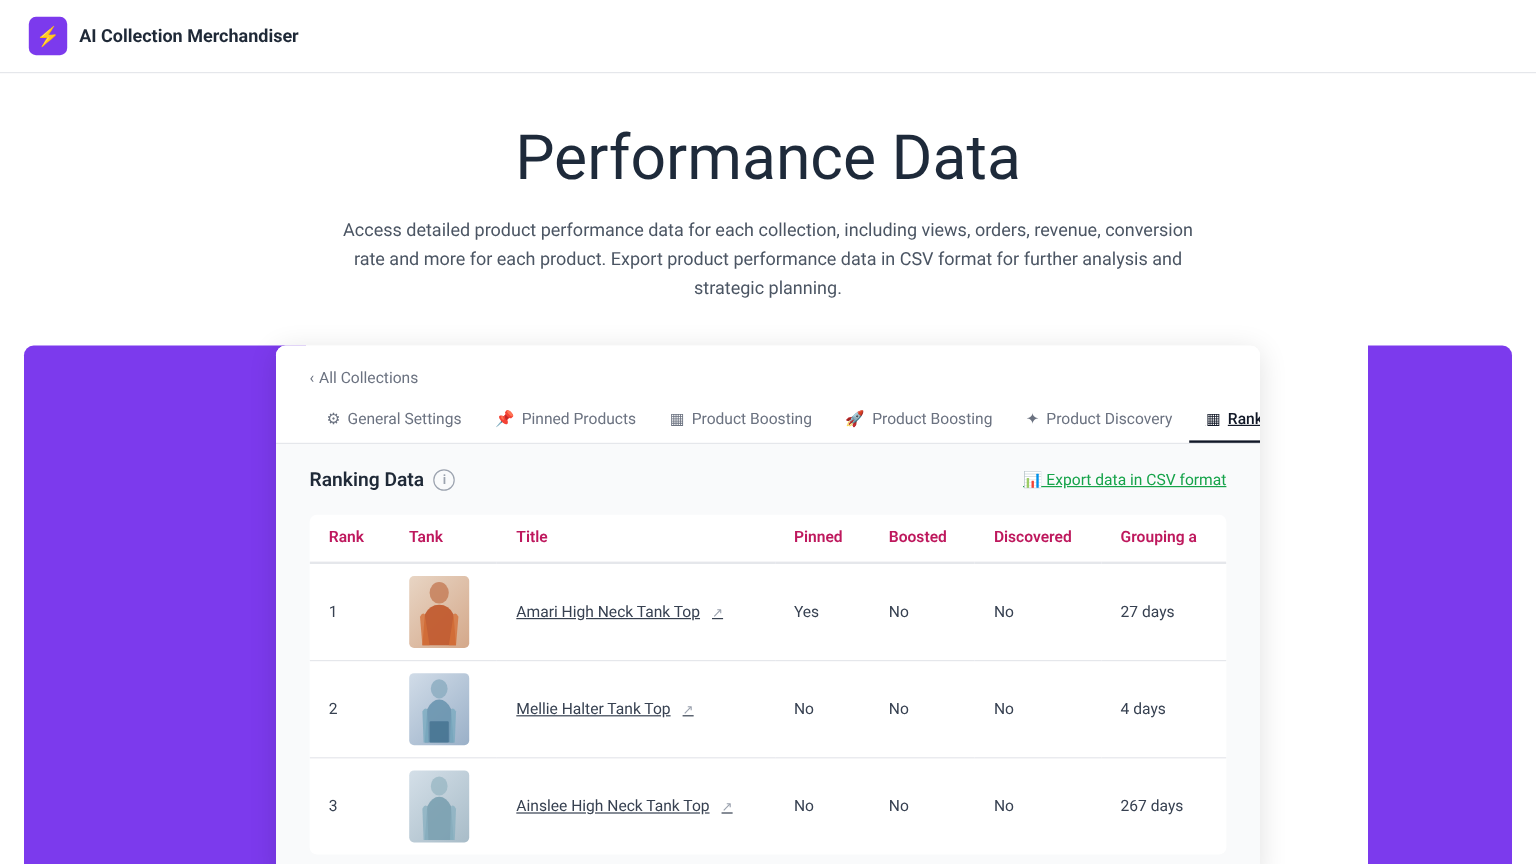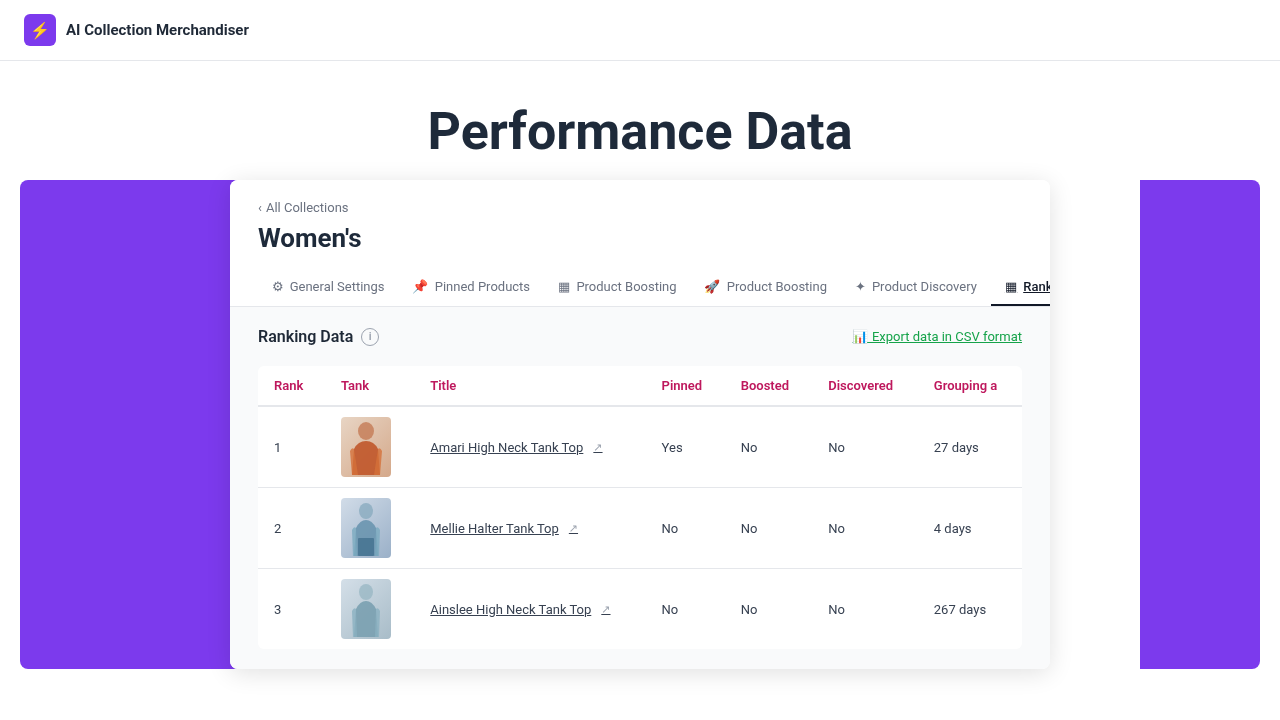--- a/index.html
+++ b/index.html
@@ -47,21 +47,21 @@
     .main-content {
       display: flex;
       flex-direction: column;
       align-items: center;
       padding: 40px 20px 0;
       position: relative;
     }
 
     .page-title {
       font-size: 52px;
-      font-weight: 700;
+      font-weight: 400;
       color: #1e2a3a;
       margin-bottom: 18px;
       text-align: center;
     }
 
     .page-description {
       font-size: 15px;
       color: #4b5563;
       text-align: center;
       max-width: 720px;
@@ -286,33 +286,34 @@
   <div class="nav-logo">
     <div class="logo-icon">
       <span>⚡</span>
     </div>
     <span class="nav-title">AI Collection Merchandiser</span>
   </div>
 </nav>
 
 <div class="main-content">
   <h1 class="page-title">Performance Data</h1>
+  <p class="page-description">Access detailed product performance data for each collection, including views, orders, revenue, conversion rate
+and more for each product. Export product performance data in CSV format for further analysis and strategic planning.</p>
 
   <div class="content-wrapper">
     <div class="purple-left"></div>
     <div class="purple-right"></div>
 
     <div class="app-frame">
 
       <div class="app-header">
         <a class="back-link">
           <span>‹</span>
           <span>All Collections</span>
         </a>
-        <h2 class="collection-title">Women's</h2>
 
         <div class="tab-nav">
           <div class="tab-item">
             <span class="tab-icon">⚙</span>
             <span>General Settings</span>
           </div>
           <div class="tab-item">
             <span class="tab-icon">📌</span>
             <span>Pinned Products</span>
           </div>

